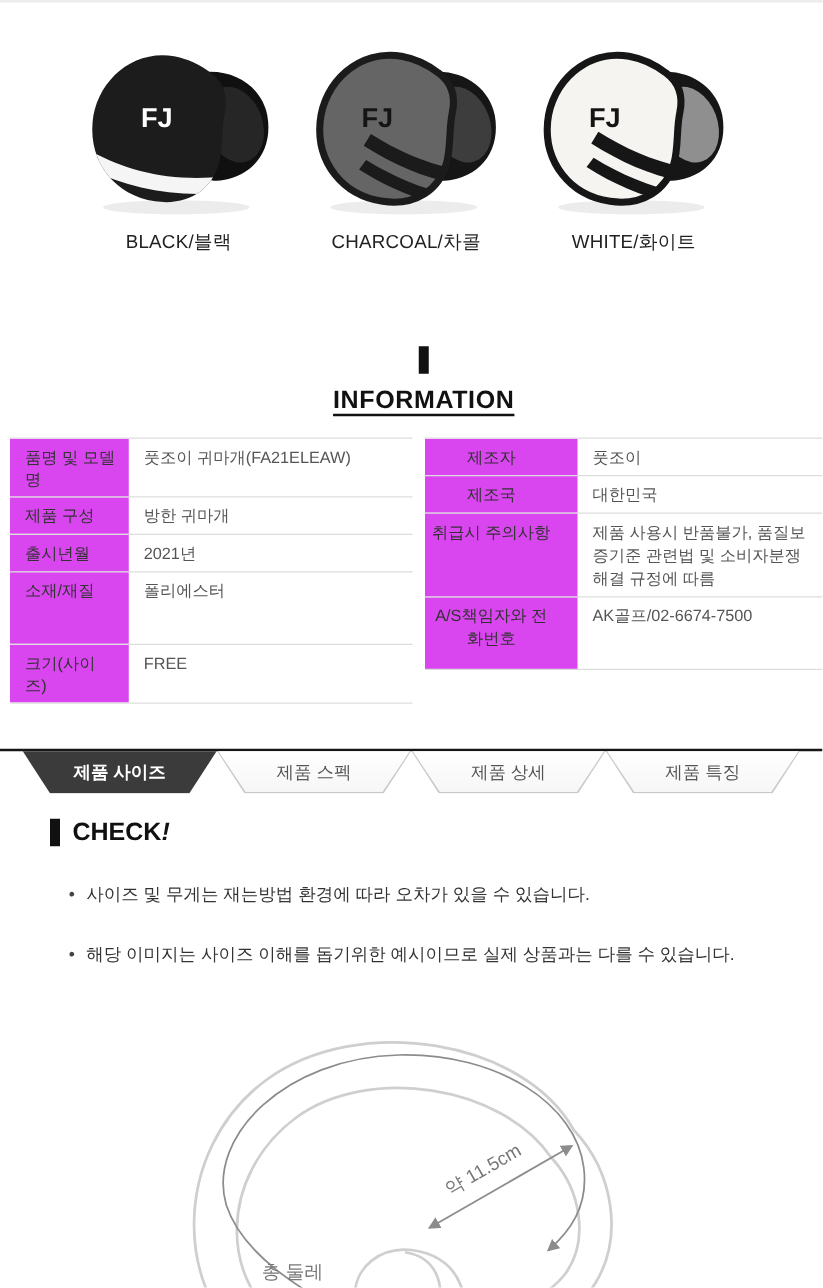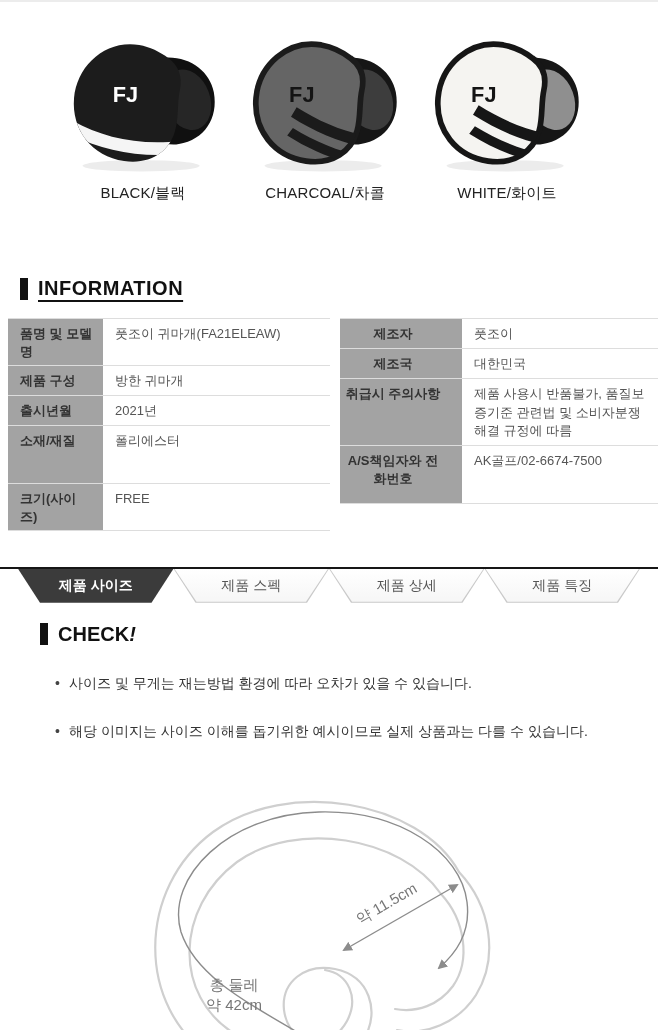--- a/index.html
+++ b/index.html
@@ -34,36 +34,36 @@
 
   .product-white .collar { fill:#161616; }
   .product-white .cushion { fill:#8f8f8f; }
   .product-white .cup { fill:#f5f4f1; stroke:#161616; stroke-width:6; }
   .product-white .stripe, .product-white .stripe2 { fill:#161616; }
   .product-white .logo { fill:#141414; }
 
   
   .sec-heading { display:flex; align-items:center; gap:10px; }
   .heading-bar { width:8px; height:22px; background:#111; }
-  .info-heading { margin:74px 0 0 20px; }
+  .info-heading { margin:74px 0 0 20px;flex-direction:column; }
   .info-heading .heading-text {
     font-size:20px; font-weight:bold; color:#111; letter-spacing:0.5px;
     text-decoration:underline; text-underline-offset:5px;
   }
   .check-heading { margin:20px 0 0 40px; }
   .check-heading .heading-text { font-size:20px; font-weight:bold; color:#111; }
   .check-heading .excl { font-style:italic; }
 
   
   .info-tables { display:flex; margin:18px 0 0 8px; align-items:flex-start; }
   table { border-collapse:collapse; table-layout:fixed; font-size:13px; }
   .tbl-left { width:322px; }
   .tbl-right { width:318px; margin-left:10px; }
   td { border-top:1px solid #ddd; border-bottom:1px solid #ddd; vertical-align:top; padding:6px 10px 4px 12px; }
-  td.lbl { background:#a3a3a3; font-weight:bold; color:#333; }
+  td.lbl { background:#d946ef; font-weight:normal; color:#333; }
   td.val { color:#555; line-height:1.45; }
   .tbl-left td.lbl { width:95px; }
   .tbl-right td.lbl { width:122px; text-align:center; padding-left:4px; padding-right:20px; }
   tr.r-sm td { height:26px; }
   tr.r-md td { height:46px; }
   tr.r-tall td { height:58px; }
   tr.r-xtall td { height:58px; }
 
   
   .tabbar { margin-top:36px; border-top:2px solid #161616; padding:0 18px; }

